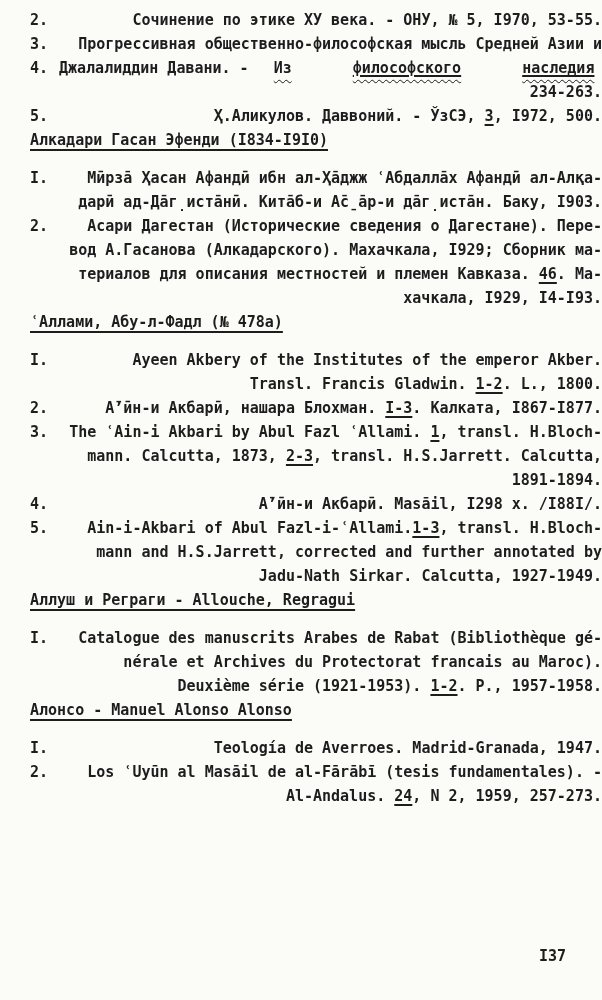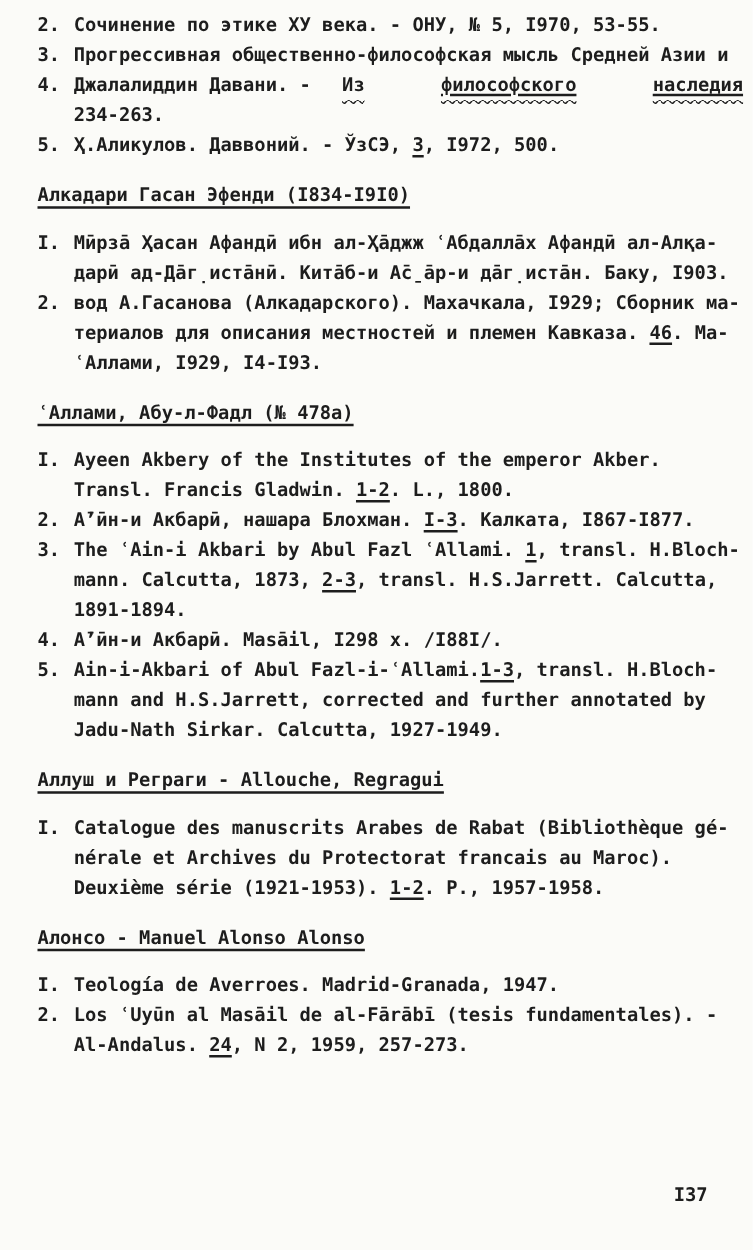--- a/index.html
+++ b/index.html
@@ -13,33 +13,33 @@
     width: 602px; height: 1000px;
     box-sizing: border-box;
     padding: 8px 0 0 30px;
     overflow: hidden;
     background: #fbfbf8;
     color: #1d1d1d;
     font-size: 15px;
     line-height: 24px;
     font-weight: 700;
   }
-  .section { margin-top: 16px; }
+  .section { }
   .section:first-child { margin-top: 0; }
   .heading {
     text-decoration: underline;
     text-decoration-thickness: 1.5px;
     text-underline-offset: 4px;
     margin-bottom: 14px;
     white-space: pre;
   }
   .entry { display: flex; align-items: flex-start; }
   .num { flex: 0 0 29px; width: 29px; white-space: pre; }
   .body { flex: 1 1 auto; min-width: 0; }
-  .line { white-space: pre; }
+  .line { white-space: pre; text-align: right; }
   .u {
     text-decoration: underline;
     text-decoration-thickness: 1.5px;
     text-underline-offset: 3px;
   }
   .w {
     text-decoration: underline wavy;
     text-decoration-thickness: 1px;
     text-underline-offset: 6px;
     padding-left: 16px;
@@ -88,23 +88,24 @@
         <div class="entry">
           <span class="num">I.</span>
           <div class="body">
             <div class="line"><span>Мӣрза̄ Ҳасан Афандӣ ибн ал-Ҳа̄джж ʿАбдалла̄х Афандӣ ал-Алқа-</span></div>
             <div class="line"><span>дарӣ ад-Да̄г̣иста̄нӣ. Кита̄б-и А̄с̱а̄р-и да̄г̣иста̄н. Баку, I903.</span></div>
           </div>
         </div>
         <div class="entry">
           <span class="num">2.</span>
           <div class="body">
+            <div class="line"><span>Асари Дагестан (Исторические сведения о Дагестане). Пере-</span></div>
             <div class="line"><span>вод А.Гасанова (Алкадарского). Махачкала, I929; Сборник ма-</span></div>
             <div class="line"><span>териалов для описания местностей и племен Кавказа. </span><span class="u">46</span><span>. Ма-</span></div>
-            <div class="line"><span>ʿАллами, I929, I4-I93.</span></div>
+            <div class="line"><span>хачкала, I929, I4-I93.</span></div>
           </div>
         </div>
       </div>
       <div class="section">
         <div class="heading">ʿАллами, Абу-л-Фадл (№ 478а)</div>
         <div class="entry">
           <span class="num">I.</span>
           <div class="body">
             <div class="line"><span>Ayeen Akbery of the Institutes of the emperor Akber.</span></div>
             <div class="line"><span>Transl. Francis Gladwin. </span><span class="u">1-2</span><span>. L., 1800.</span></div>

